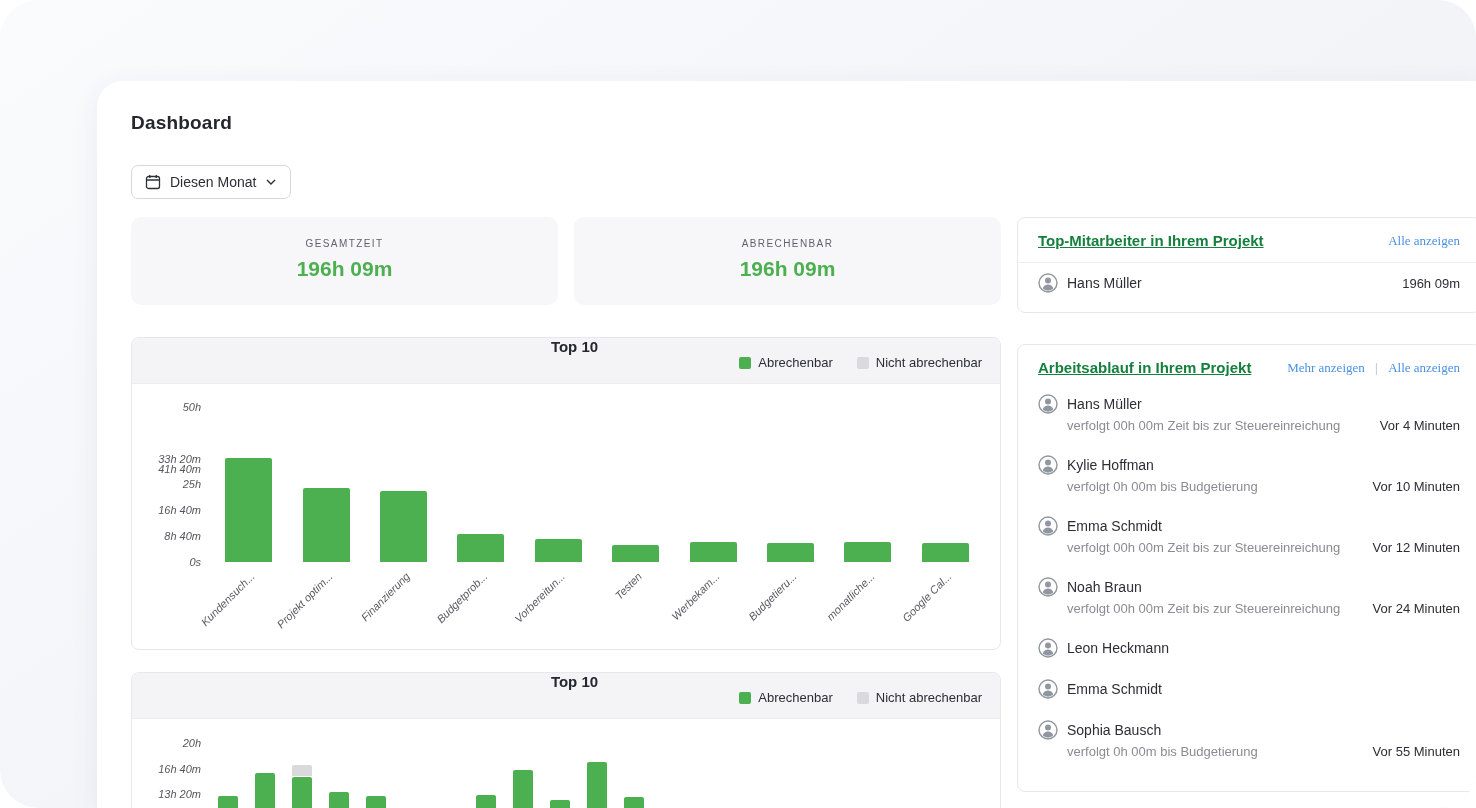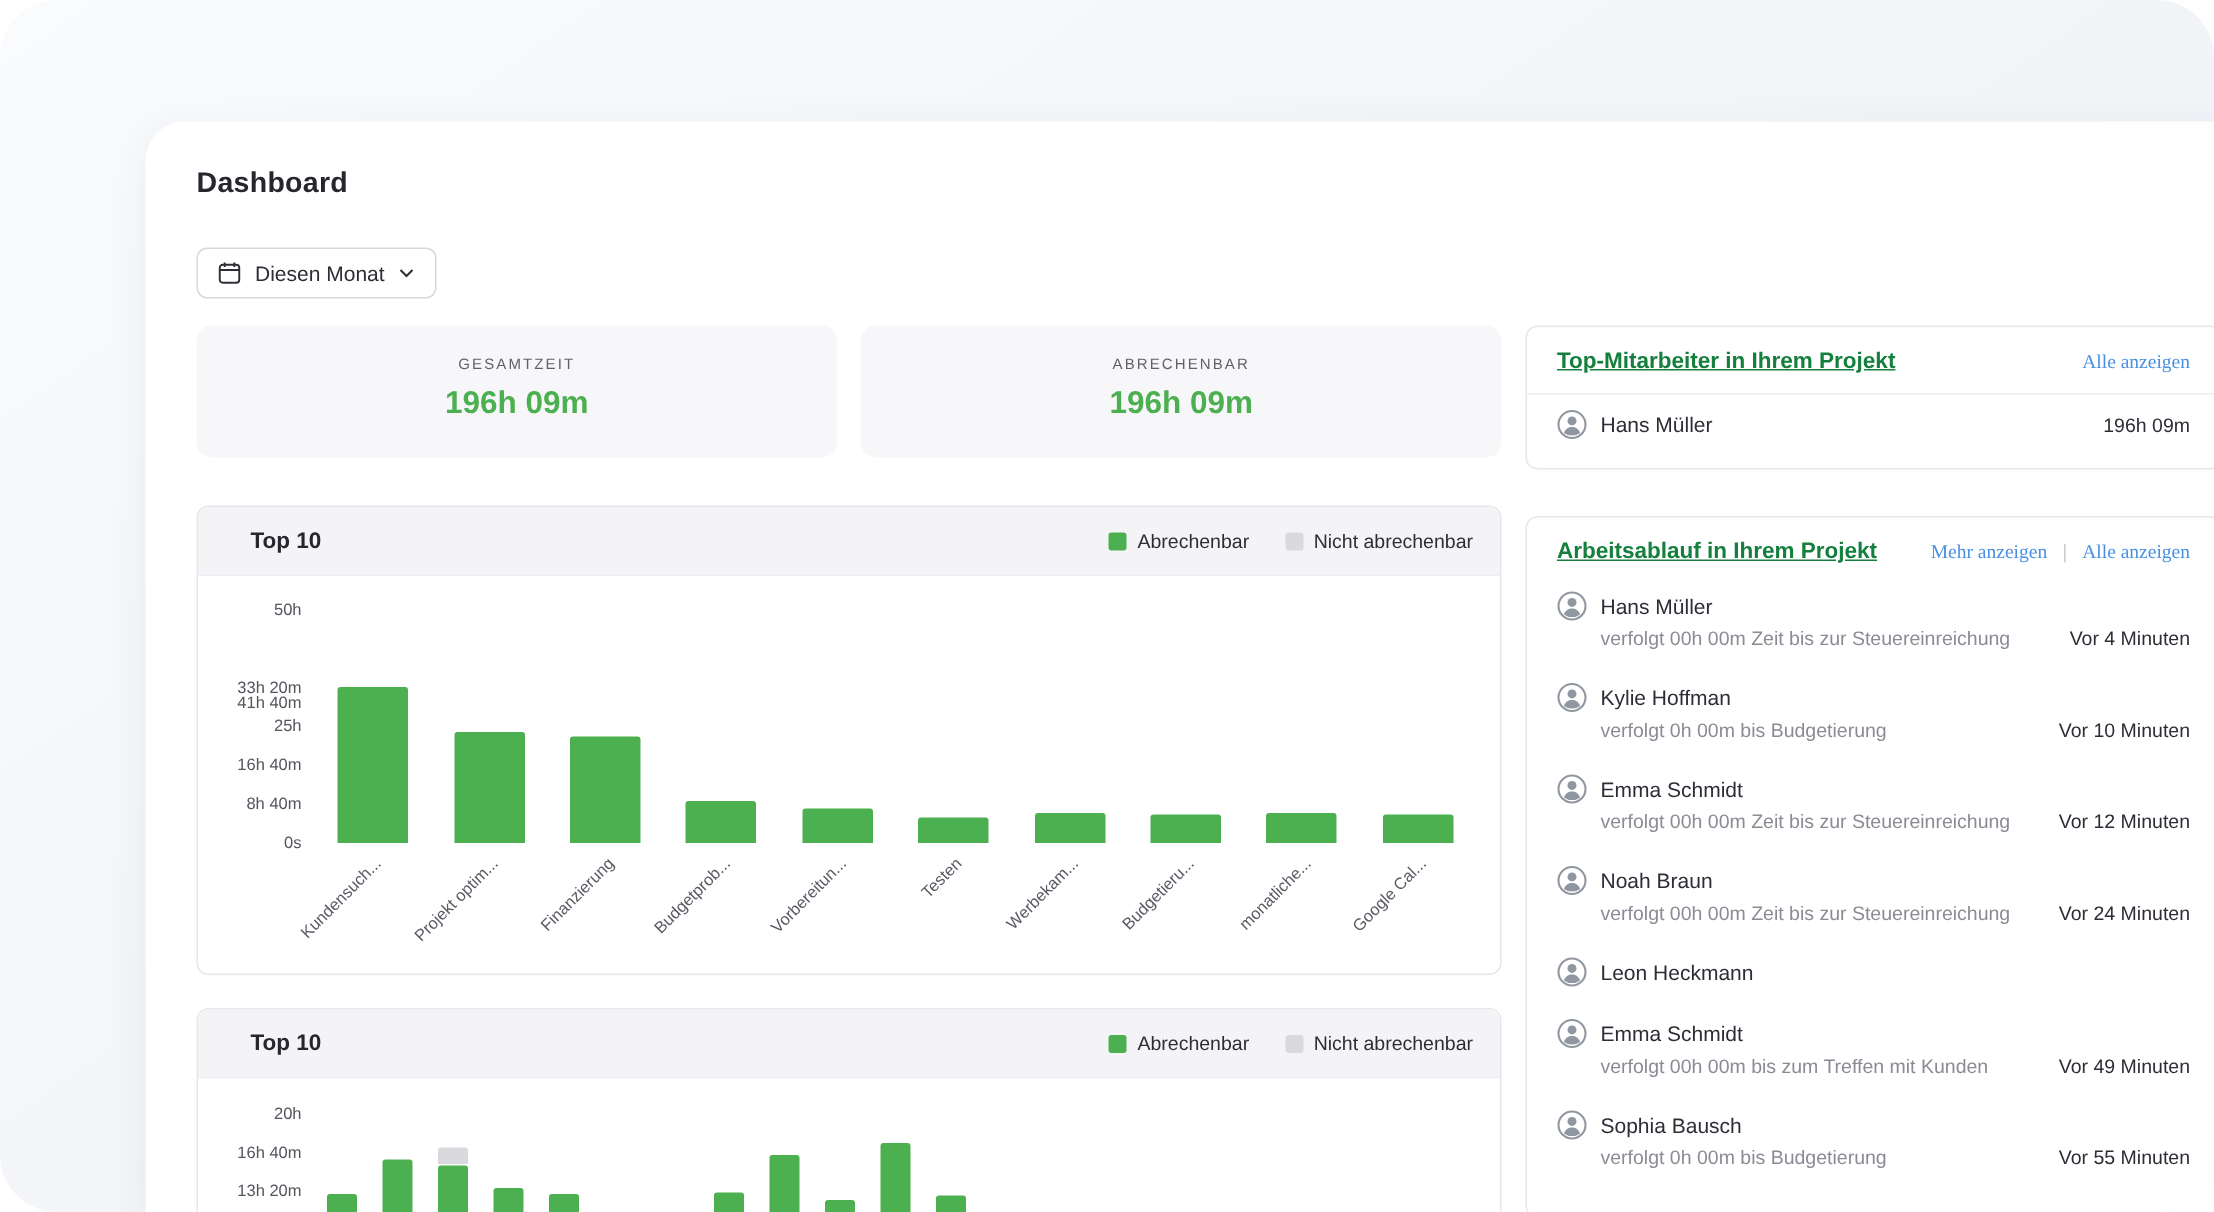--- a/index.html
+++ b/index.html
@@ -16,28 +16,28 @@
   .content{display:flex;gap:16px;margin-top:18px;}
   .left-col{flex:none;width:870px;}
   .right-col{flex:none;width:464px;}
   .stats-row{display:flex;gap:16px;}
   .stat-card{flex:1;height:88px;background:#f7f7f9;border-radius:10px;text-align:center;}
   .stat-label{padding-top:21px;font-size:10px;letter-spacing:1.4px;color:#61616c;}
   .stat-value{margin-top:8px;font-size:21px;font-weight:700;color:var(--green);}
   .chart-card{border:1px solid #e7e7ec;border-radius:8px;margin-top:32px;background:#fff;}
   .chart-card.second{margin-top:22px;}
   .chart-head{display:flex;align-items:center;height:46px;background:#f4f4f7;border-bottom:1px solid #ececf1;
-        border-radius:8px 8px 0 0;padding:0 18px 0 35px;}
+        border-radius:8px 8px 0 0;padding:0 18px 0 35px;flex-direction:column;}
   .chart-title{font-size:15px;font-weight:700;color:#26262e;}
   .legend{margin-left:auto;display:flex;align-items:center;gap:24px;}
   .legend-item{display:flex;align-items:center;gap:7px;font-size:13px;color:#2d2d36;}
   .swatch{width:12px;height:12px;border-radius:2px;}
   .swatch.green{background:var(--green);}
   .swatch.gray{background:var(--gray);}
-  .chart-body{display:flex;padding-right:16px;}
+  .chart-body{display:flex;padding-right:16px;font-style:italic;}
   #chart1 .chart-body{height:265px;}
   #chart2 .chart-body{height:240px;}
   .y-axis{flex:none;width:78px;position:relative;}
   .tick{position:absolute;right:9px;font-size:11px;color:#55555e;white-space:nowrap;line-height:12px;}
   .plot-col{flex:1;min-width:0;}
   .plot{display:flex;align-items:flex-end;}
   #chart1 .plot{height:155px;margin-top:23px;}
   #chart2 .plot{height:153px;margin-top:24px;}
   .bar-col{flex:1;display:flex;justify-content:center;align-items:flex-end;height:100%;}
   .bar{background:var(--green);border-radius:2px 2px 0 0;}
@@ -402,24 +402,20 @@
             <div class="act-name-row">
               <span class="avatar">
                   <svg width="20" height="20" viewBox="0 0 20 20">
                     <circle cx="10" cy="10" r="9" fill="none" stroke="#9097a1" stroke-width="1.4"></circle>
                     <circle cx="10" cy="7.6" r="3" fill="#9097a1"></circle>
                     <path d="M4.6 15.6 C5.6 12.8 7.6 11.6 10 11.6 C12.4 11.6 14.4 12.8 15.4 15.6 A9 9 0 0 1 4.6 15.6 Z" fill="#9097a1"></path>
                   </svg>
                 </span>
               <span class="act-name">Emma Schmidt</span>
             </div>
-            <div class="act-desc-row">
-              <span class="act-desc">verfolgt 00h 00m bis zum Treffen mit Kunden</span>
-              <span class="act-time">Vor 49 Minuten</span>
-            </div>
           </div>
 
           <div class="act-item">
             <div class="act-name-row">
               <span class="avatar">
                   <svg width="20" height="20" viewBox="0 0 20 20">
                     <circle cx="10" cy="10" r="9" fill="none" stroke="#9097a1" stroke-width="1.4"></circle>
                     <circle cx="10" cy="7.6" r="3" fill="#9097a1"></circle>
                     <path d="M4.6 15.6 C5.6 12.8 7.6 11.6 10 11.6 C12.4 11.6 14.4 12.8 15.4 15.6 A9 9 0 0 1 4.6 15.6 Z" fill="#9097a1"></path>
                   </svg>

